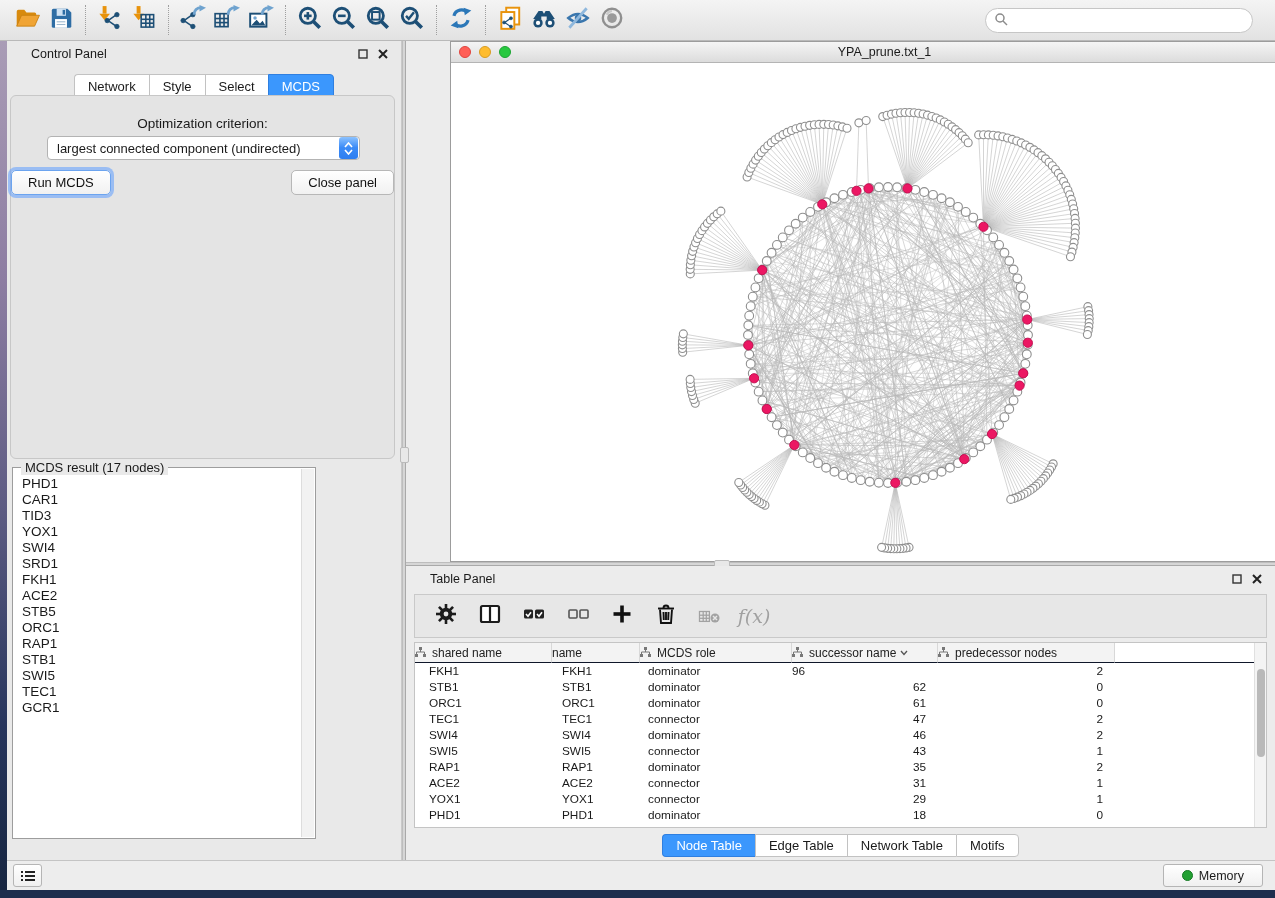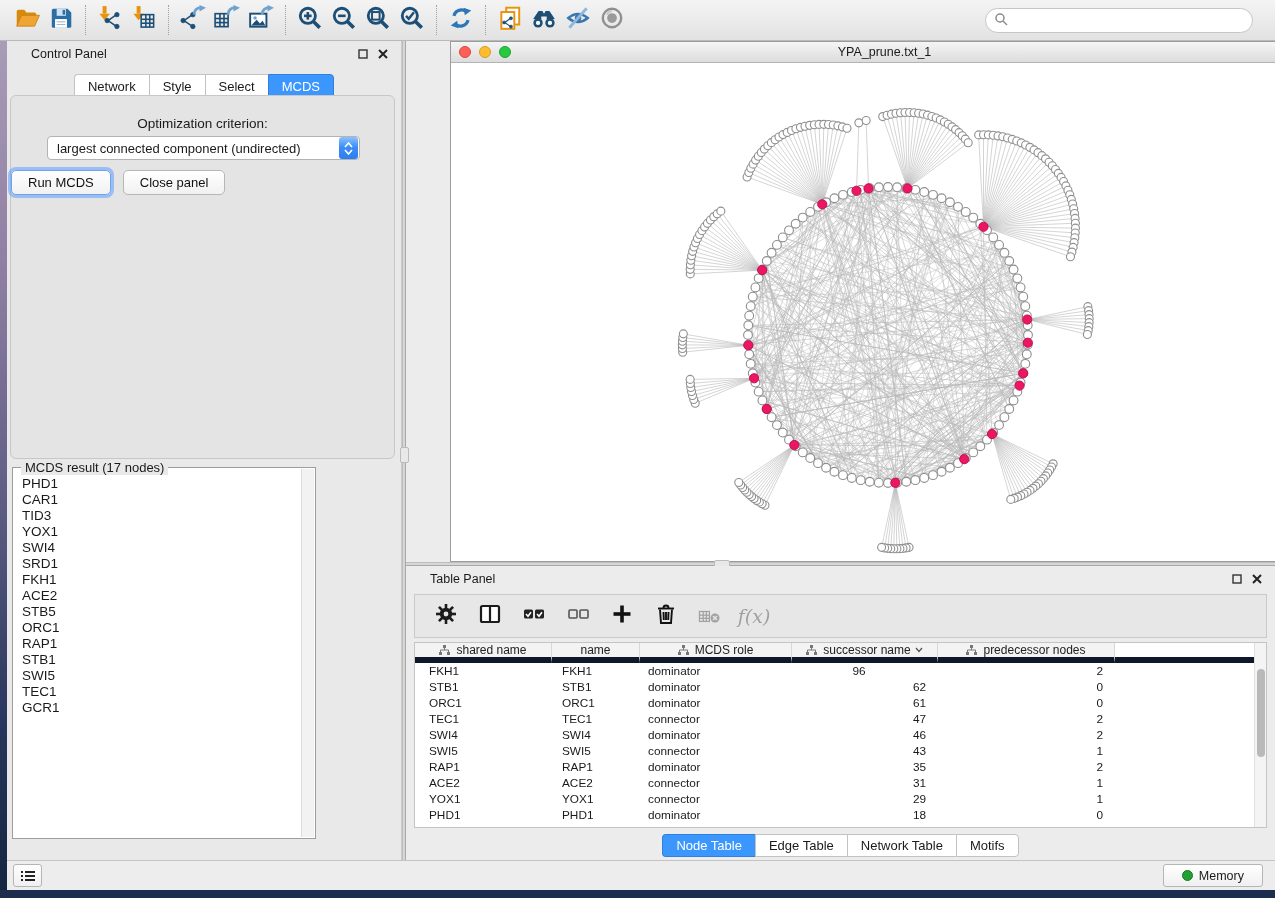--- a/index.html
+++ b/index.html
@@ -31,21 +31,21 @@
   .cptab:last-child{border-radius:0 4px 4px 0;border-right:1px solid #c2c2c2;}
   .cptab.sel{background:#3b97fd;color:#fff;border-color:#2f7fe0;}
   .cp-inner{position:absolute;left:3px;top:54px;width:385px;height:364px;background:#e4e4e4;
     border:1px solid #c7c7c7;border-radius:6px;}
   .opt-label{text-align:center;margin-top:20px;font-size:13.5px;}
   .dropdown{position:absolute;left:36px;top:40px;width:313px;height:24px;background:#fff;border:1px solid #b3b3b3;
     border-radius:4px;display:flex;align-items:center;font-size:13px;cursor:pointer;}
   .dropdown .dval{flex:1;padding-left:9px;white-space:nowrap;overflow:hidden;}
   .stepper{width:19px;height:22px;margin-right:1px;border-radius:3px;
     background:linear-gradient(#8cc2ff,#3b8bf7 48%,#2e7ef0);display:flex;flex-direction:column;align-items:center;justify-content:center;gap:1px;}
-  .btn-row{position:absolute;left:0;top:74px;width:100%;display:flex;justify-content:flex-start;gap:12px;}
+  .btn-row{position:absolute;left:0;top:74px;width:100%;display:flex;justify-content:space-between;gap:12px;}
   .mbtn{font-size:13px;background:linear-gradient(#ffffff,#f1f1f1);border:1px solid #b7b7b7;border-radius:5px;
     padding:4px 16px;cursor:pointer;font-family:inherit;color:#111;}
   .mbtn.focused{box-shadow:0 0 0 3px rgba(92,156,255,.55);border-color:#6ca4ef;}
   .mcds-box{position:absolute;left:5px;top:426px;width:304px;height:372px;border:1px solid #9d9d9d;background:#fff;}
   .mcds-legend{position:absolute;left:8px;top:-8px;background:#e9e9e9;padding:0 4px;font-size:13px;}
   .mcds-list{position:absolute;left:1px;top:8px;width:358px;bottom:1px;overflow:hidden;font-size:13.5px;line-height:16px;padding-left:8px;}
   .mcds-scroll{position:absolute;right:1px;top:1px;width:13px;bottom:1px;background:#f2f2f2;border-left:1px solid #ddd;}
   
   .v-splitter{position:absolute;left:402px;top:41px;width:4px;height:819px;background:#d6d6d6;border-left:1px solid #bdbdbd;border-right:1px solid #a9a9a9;cursor:col-resize;}
   .v-splitter .handle{position:absolute;left:-3px;top:406px;width:9px;height:16px;background:#e8e8e8;border:1px solid #bbb;border-radius:2px;}
@@ -58,21 +58,21 @@
   .lights{position:absolute;left:8px;top:4px;display:flex;gap:8px;}
   .light{width:12px;height:12px;border-radius:50%;cursor:pointer;}
   .net-canvas{position:absolute;left:0;top:21px;width:867px;height:498px;background:#fff;cursor:default;}
   
   .table-panel{position:absolute;left:406px;top:566px;width:869px;height:294px;background:#ececec;}
   .tp-toolbar{position:absolute;left:8px;top:28px;width:853px;height:44px;background:#e7e7e7;border:1px solid #c9c9c9;
     display:flex;align-items:center;padding-left:16px;gap:14px;}
   .tpbtn{width:30px;height:30px;display:flex;align-items:center;justify-content:center;cursor:pointer;}
   .table-wrap{position:absolute;left:8px;top:76px;width:853px;height:186px;background:#fff;border:1px solid #c4c4c4;overflow:hidden;}
   .thead{display:flex;height:20px;background:#f3f3f3;font-size:12px;color:#222;}
-  .th{border-right:1px solid #d8d8d8;border-bottom:6px solid #0f172a;display:flex;align-items:center;justify-content:center;gap:4px;cursor:pointer;background:#f3f3f3;}
+  .th{border-right:1px solid #d8d8d8;border-bottom:1px solid #0f172a;display:flex;align-items:center;gap:4px;cursor:pointer;background:#f3f3f3;}
   .th.filler{background:#fff;border-right:none;cursor:default;}
   .trow{display:flex;height:16px;font-size:11.8px;align-items:center;cursor:pointer;}
   .td{white-space:nowrap;overflow:hidden;}
   .table-scrollbar{position:absolute;right:0;top:0;width:12px;height:100%;background:#f4f4f4;border-left:1px solid #e0e0e0;cursor:pointer;}
   .table-scrollbar .thumb{position:absolute;left:1.5px;top:26px;width:8px;height:88px;background:#b9b9b9;border-radius:4px;}
   .bottom-tabs{position:absolute;left:0;top:268px;width:100%;display:flex;justify-content:center;}
   .btab{font-size:13px;padding:3px 13px;background:#fff;border:1px solid #c2c2c2;border-right:none;cursor:pointer;}
   .btab:first-child{border-radius:4px 0 0 4px;}
   .btab:last-child{border-right:1px solid #c2c2c2;border-radius:0 4px 4px 0;}
   .btab.sel{background:#3b97fd;color:#fff;border-color:#2f7fe0;}
@@ -1396,21 +1396,21 @@
             </span>
             <span>predecessor nodes</span>
           </div>
           <div class="th filler" style="flex: 1 1 0%;"></div>
         </div>
       <div>
           <div class="trow">
             <div class="td" style="width: 137px; padding-left: 14px;">FKH1</div>
             <div class="td" style="width: 88px; padding-left: 10px;">FKH1</div>
             <div class="td" style="width: 152px; padding-left: 8px;">dominator</div>
-            <div class="td" style="width: 146px; text-align: center; padding-right: 12px;">96</div>
+            <div class="td" style="width: 146px; text-align: left; padding-right: 12px;">96</div>
             <div class="td" style="width: 177px; text-align: right; padding-right: 12px;">2</div>
           </div>
           <div class="trow">
             <div class="td" style="width: 137px; padding-left: 14px;">STB1</div>
             <div class="td" style="width: 88px; padding-left: 10px;">STB1</div>
             <div class="td" style="width: 152px; padding-left: 8px;">dominator</div>
             <div class="td" style="width: 146px; text-align: right; padding-right: 12px;">62</div>
             <div class="td" style="width: 177px; text-align: right; padding-right: 12px;">0</div>
           </div>
           <div class="trow">

